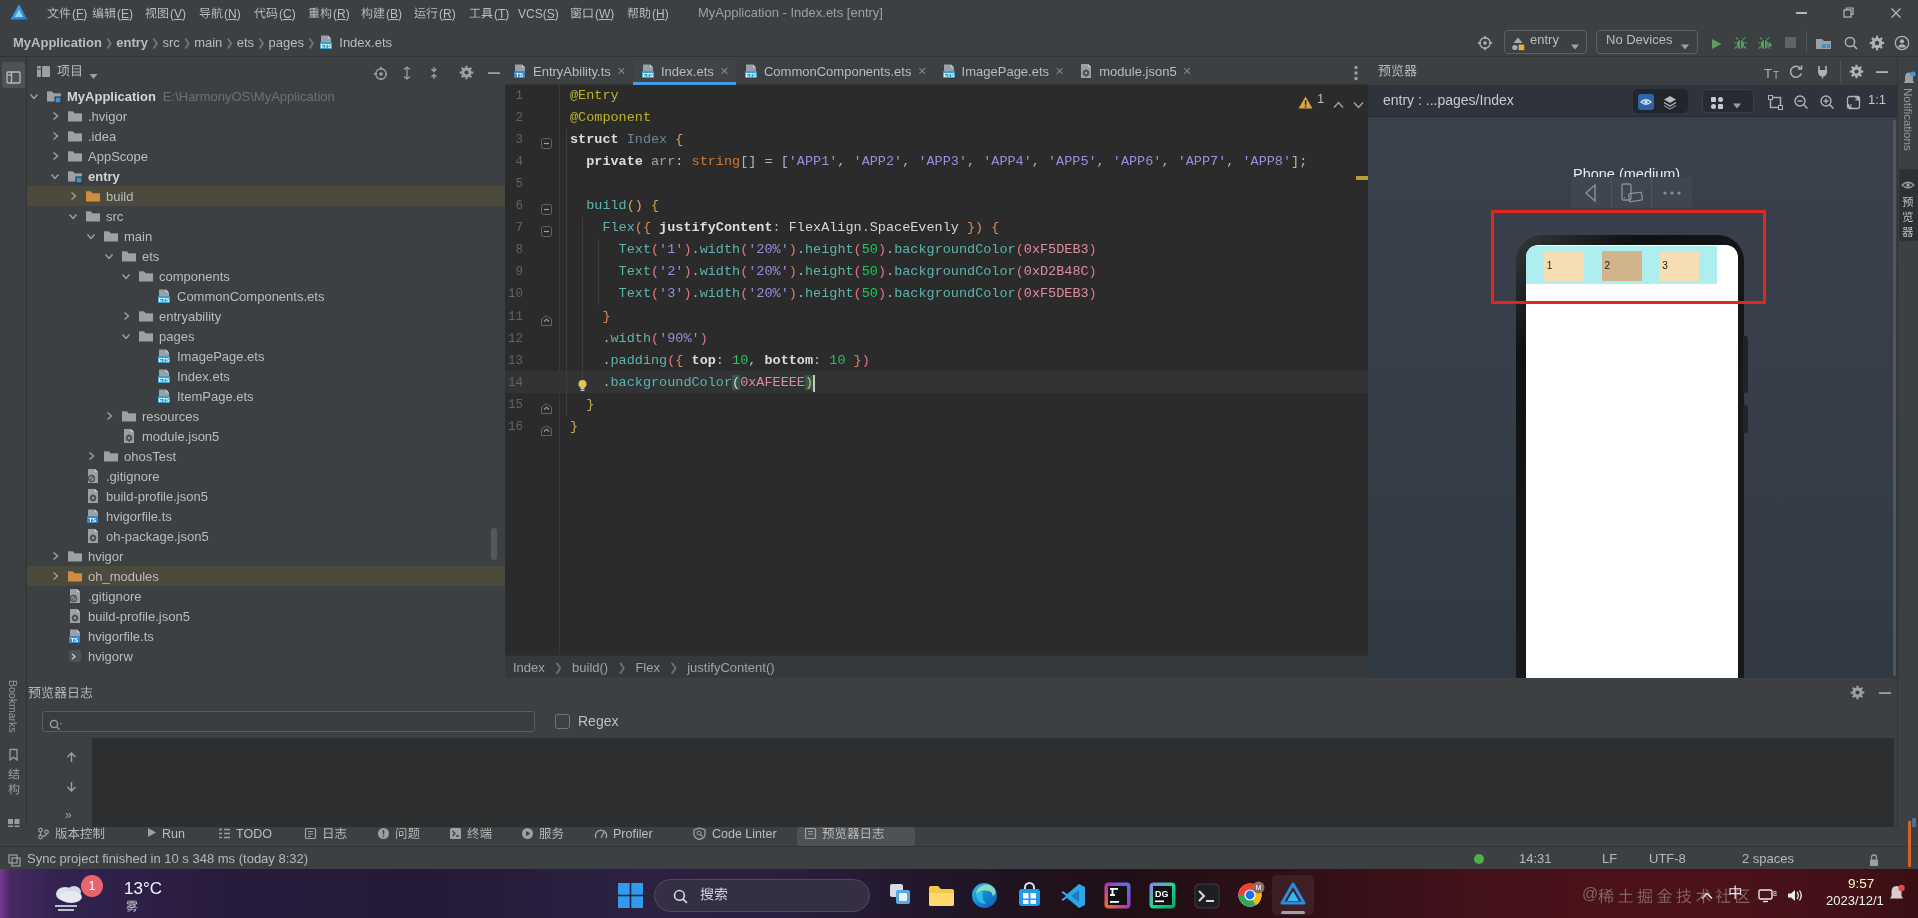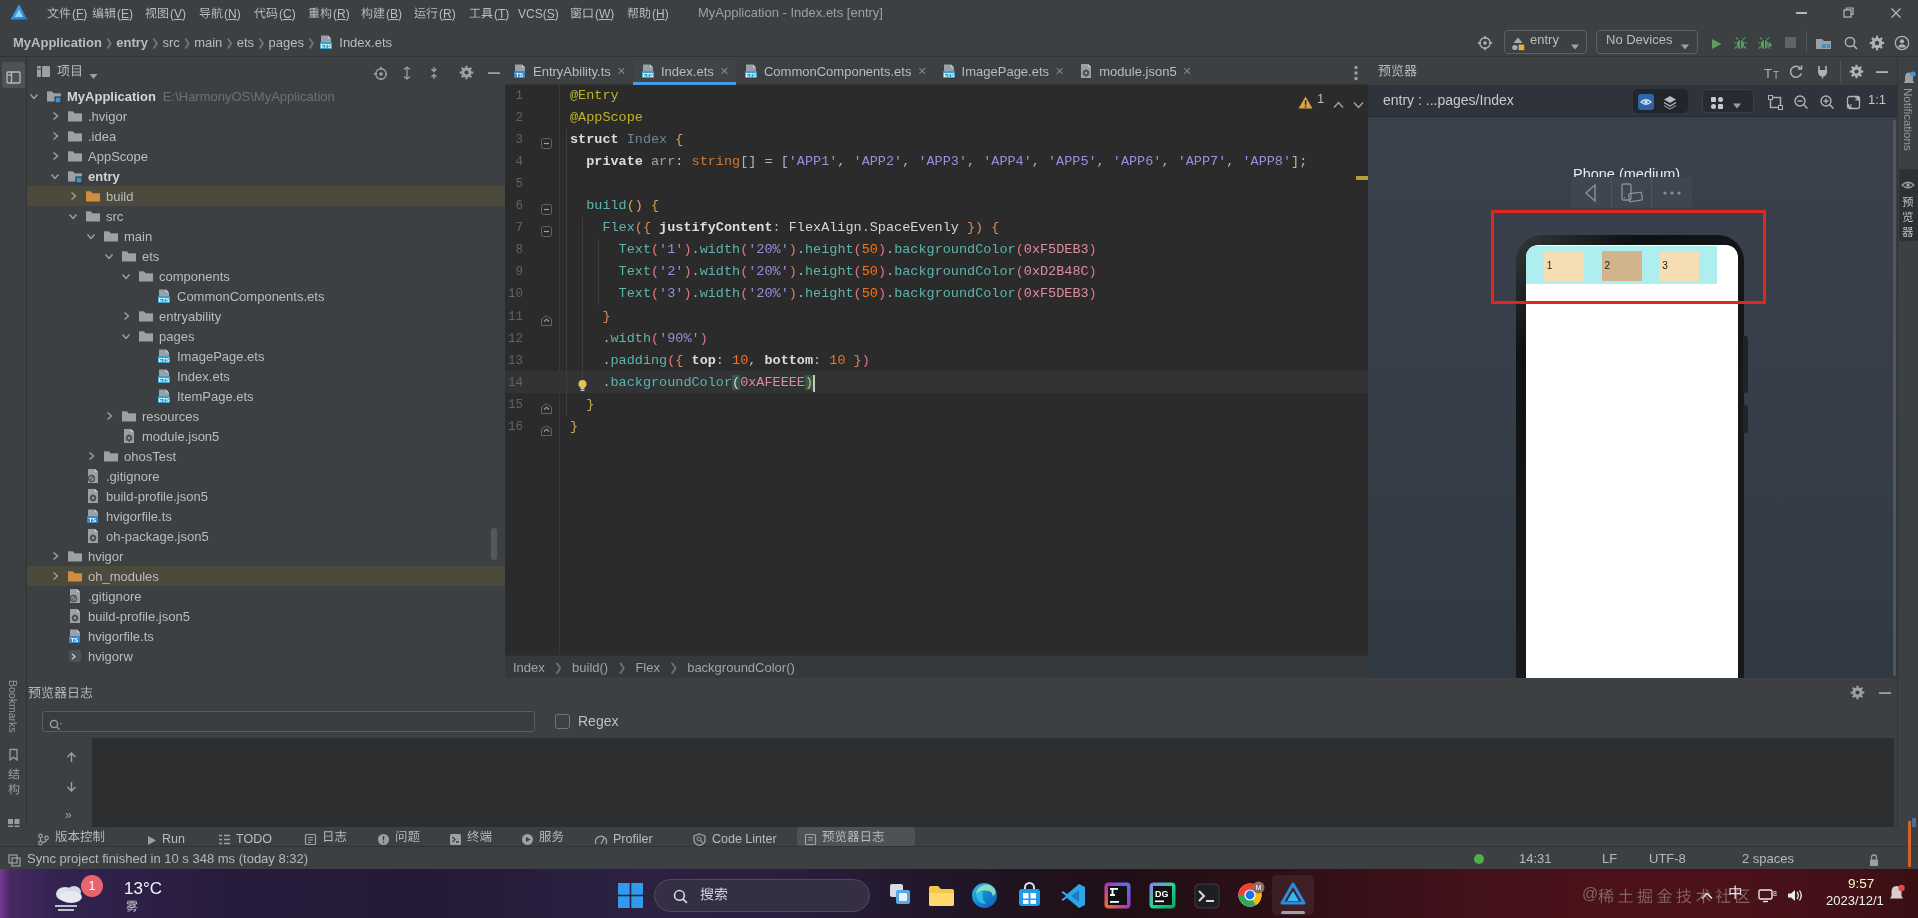--- a/index.html
+++ b/index.html
@@ -23,32 +23,32 @@
 .trow .path{color:#6e7072;margin-left:7px}
 #tabbar{position:absolute;left:505px;top:57px;width:863px;height:28px;background:#3d4043;border-bottom:1px solid #323232;white-space:nowrap}
 .tab{display:inline-flex;align-items:center;height:28px;padding:0 7px;color:#bbb;font-size:13px;position:relative}
 .tab .x{color:#84878a;margin-left:6px;font-size:11px}
 .tab.sel{background:#414447}
 .tab.sel:after{content:"";position:absolute;left:0;right:0;bottom:0;height:3px;background:#4a9be2}
 #editor{position:absolute;left:505px;top:85px;width:863px;height:570px;background:#2b2b2b;overflow:hidden}
 .cline{position:absolute;font-family:"Liberation Mono",monospace;font-size:13.5px;line-height:22.1px;white-space:pre;color:#a9b7c6}
 .lnum{position:absolute;font-family:"Liberation Mono",monospace;font-size:12.5px;color:#606366;width:30px;text-align:right}
 .ann{color:#bbb529}.kw{color:#dcdcdc;font-weight:bold}.typ{color:#6c8793}.idg{color:#9fa5ab}
-.ko{color:#cc7832}.p{color:#a9b7c6}.str{color:#9d8ce0}.fn{color:#5cb5ac}.num{color:#f97316}
+.ko{color:#cc7832}.p{color:#a9b7c6}.str{color:#9d8ce0}.fn{color:#5cb5ac}.num{color:#22c55e}
 .hx{color:#de8c9f}.b1{color:#d1a74d}.b2{color:#dc8a5c}.b3{color:#e17387}
 .prp{color:#dcdcdc;font-weight:bold}.idw{color:#d4d4d4}
 .pb{background:#33584b;color:#d0d0d0}.pb2{background:#33584b;color:#cdc25d}
 #crumbs2{position:absolute;left:505px;top:655px;width:863px;height:23px;background:#36393b;border-top:1px solid #2e3133;color:#9fa3a6;font-size:13px;display:flex;align-items:center;padding-left:8px}
 #prevhdr{position:absolute;left:1368px;top:57px;width:529px;height:28px;background:#3d4043;color:#bbb;font-size:13px}
 #prevsub{position:absolute;left:1368px;top:85px;width:529px;height:32px;background:#2f333b;color:#c8cad0;font-size:14px;border-bottom:1px solid #272b31}
 #canvas{position:absolute;left:1368px;top:117px;width:529px;height:561px;background:linear-gradient(180deg,#3a414c 0%,#373e49 45%,#333b45 80%,#303842 100%);overflow:hidden}
 #logpanel{position:absolute;left:27px;top:678px;width:1870px;height:149px;background:#3d4043}
 #logcontent{position:absolute;left:65px;top:60px;right:3px;bottom:0;background:#2c2e2f}
 #btmbar{position:absolute;left:0;top:827px;width:1918px;height:19px;background:#3d4043;font-size:12.5px;color:#bbb}
-.bitem{display:inline-flex;align-items:flex-end;height:19px;padding:0 7px;margin-right:4px}
+.bitem{display:inline-flex;align-items:flex-start;height:19px;padding:0 7px;margin-right:4px}
 .bitem svg{margin-right:5px}
 #statusbar{position:absolute;left:0;top:846px;width:1918px;height:23px;background:#3d4043;border-top:1px solid #323232;color:#b5b8ba;font-size:13px}
 #taskbar{position:absolute;left:0;top:869px;width:1918px;height:49px;background:linear-gradient(90deg,#7a3a92 0px,#452a62 10px,#322250 60px,#281c3d 220px,#241a36 420px,#2c2142 640px,#2a1f3e 780px,#211729 930px,#200f16 1120px,#2e0f16 1280px,#41111a 1450px,#4b1219 1600px,#4a1119 1750px,#3f1016 1870px,#390f14 1918px)}
 
 </style></head><body>
 <div id="titlebar">
 <span class="abs" style="left:9px;top:3px"><svg width="20" height="20" viewBox="0 0 20 20">
         <defs>
           <linearGradient id="dvg" x1="0" y1="0" x2="1" y2="1">
             <stop offset="0" stop-color="#41b4f2"></stop>
@@ -646,21 +646,21 @@
       </svg></span></div>
 <div id="editor">
     <div class="abs" style="left:54px;top:0;width:1px;height:570px;background:#36393b"></div>
     <div class="abs" style="left:0;top:285.8px;width:863px;height:22.1px;background:#313335"></div>
     <div class="abs" style="left:60.5px;top:44px;width:1px;height:287px;background:#3a3e41"></div>
     <div class="abs" style="left:76.7px;top:132px;width:1px;height:177px;background:#3a3e41"></div>
     <div class="abs" style="left:92.9px;top:154px;width:1px;height:66px;background:#3a3e41"></div>
     <div class="lnum" style="left:-12px;top:-0.5px;line-height:22.1px">1</div>
     <div class="cline" style="left:65.0px;top:-0.5px"><span class="ann">@Entry</span></div>
     <div class="lnum" style="left:-12px;top:21.6px;line-height:22.1px">2</div>
-    <div class="cline" style="left:65.0px;top:21.6px"><span class="ann">@AppScope</span></div>
+    <div class="cline" style="left:65.0px;top:21.6px"><span class="ann">@Component</span></div>
     <div class="lnum" style="left:-12px;top:43.7px;line-height:22.1px">3</div>
     <div class="cline" style="left:65.0px;top:43.7px"><span class="kw">struct</span> <span class="typ">Index</span> <span class="b1">{</span></div>
     <div class="lnum" style="left:-12px;top:65.8px;line-height:22.1px">4</div>
     <div class="cline" style="left:81.2px;top:65.8px"><span class="kw">private</span> <span class="idg">arr</span><span class="p">: </span><span class="ko">string</span><span class="p">[] = [</span><span class="str">'APP1'</span><span class="p">, </span><span class="str">'APP2'</span><span class="p">, </span><span class="str">'APP3'</span><span class="p">, </span><span class="str">'APP4'</span><span class="p">, </span><span class="str">'APP5'</span><span class="p">, </span><span class="str">'APP6'</span><span class="p">, </span><span class="str">'APP7'</span><span class="p">, </span><span class="str">'APP8'</span><span class="p">];</span></div>
     <div class="lnum" style="left:-12px;top:87.9px;line-height:22.1px">5</div>
     <div class="lnum" style="left:-12px;top:110.0px;line-height:22.1px">6</div>
     <div class="cline" style="left:81.2px;top:110.0px"><span class="fn">build</span><span class="b1">()</span> <span class="b1">{</span></div>
     <div class="lnum" style="left:-12px;top:132.1px;line-height:22.1px">7</div>
     <div class="cline" style="left:97.4px;top:132.1px"><span class="fn">Flex</span><span class="b2">({</span> <span class="prp">justifyContent</span><span class="p">: </span><span class="idw">FlexAlign</span><span class="p">.</span><span class="idw">SpaceEvenly</span> <span class="b2">})</span> <span class="b2">{</span></div>
     <div class="lnum" style="left:-12px;top:154.2px;line-height:22.1px">8</div>
@@ -725,21 +725,21 @@
       </svg></span>
 <span class="abs" style="left:851px;top:91px;width:12px;height:4px;background:#b8a039"></span>
   </div>
 <div id="crumbs2">
     <span>Index</span>
     <span style="color:#6a6d6f;margin:0 9px;font-size:11px">❯</span>
     <span>build()</span>
     <span style="color:#6a6d6f;margin:0 9px;font-size:11px">❯</span>
     <span>Flex</span>
     <span style="color:#6a6d6f;margin:0 9px;font-size:11px">❯</span>
-    <span>backgroundColor()</span>
+    <span>justifyContent()</span>
   </div>
 <div id="prevhdr">
 <span class="abs" style="left:10px;top:6px"><svg width="39.0" height="14.9" viewBox="0 0 39.0 14.9">
         <path fill="#bbbbbb" d="M5 1.1V2H0.8V1.1ZM5.5 5.3V6.2H0.5V5.3ZM3.6 11.3Q3.6 11.7 3.5 11.9Q3.4 12.2 3.1 12.3Q2.8 12.4 2.4 12.4Q1.9 12.4 1.3 12.4Q1.2 12.3 1.1 12Q1 11.7 0.9 11.5Q1.4 11.5 1.9 11.5Q2.3 11.5 2.4 11.5Q2.5 11.5 2.6 11.5Q2.6 11.4 2.6 11.3V5.7H3.6ZM4.9 1.1 5.1 1.1 5.7 1.5Q5.4 2 5 2.5Q4.6 3 4.2 3.5Q3.7 4 3.3 4.3Q3.2 4.2 3.1 4Q2.9 3.8 2.8 3.7Q3.1 3.4 3.5 3Q3.9 2.6 4.2 2.2Q4.5 1.7 4.7 1.3V1.1ZM5.3 5.3 5.5 5.3 6.1 5.5Q5.8 6.2 5.5 7Q5.2 7.8 5 8.3L4.2 8.1Q4.4 7.8 4.6 7.3Q4.7 6.9 4.9 6.4Q5.1 5.9 5.2 5.5V5.3ZM1.7 2.9Q2.2 3.2 2.7 3.6Q3.3 4 3.8 4.4Q4.4 4.7 4.7 5L4.1 5.7Q3.8 5.4 3.3 5Q2.8 4.7 2.2 4.3Q1.6 3.9 1.1 3.5ZM12.5 1.1V2H6V1.1ZM10 1.7Q9.8 2.2 9.6 2.8Q9.4 3.4 9.2 3.8L8.4 3.6Q8.5 3.3 8.6 2.9Q8.7 2.6 8.7 2.2Q8.8 1.8 8.9 1.5ZM9.6 7.6Q9.6 8.2 9.5 8.9Q9.4 9.5 9 10.2Q8.6 10.8 7.9 11.4Q7.2 12 5.9 12.4Q5.8 12.3 5.7 12.1Q5.5 11.8 5.3 11.7Q6.5 11.3 7.2 10.8Q7.8 10.3 8.2 9.8Q8.5 9.2 8.6 8.7Q8.7 8.1 8.7 7.6V5H9.6ZM10.1 9.7Q10.5 10 10.9 10.4Q11.4 10.8 11.8 11.1Q12.2 11.5 12.5 11.8L11.8 12.5Q11.6 12.2 11.2 11.8Q10.7 11.4 10.3 11Q9.8 10.6 9.4 10.3ZM12 3.3V9.4H11V4.2H7.4V9.5H6.5V3.3Z M25.1 1.8V2.7H20.5V1.8ZM21.6 0.7Q21.3 1.5 21.1 2.3Q20.8 3 20.4 3.7Q20.1 4.4 19.7 4.9Q19.6 4.8 19.5 4.7Q19.3 4.6 19.1 4.5Q19 4.5 18.9 4.4Q19.5 3.7 19.9 2.6Q20.4 1.6 20.6 0.5ZM22.2 2.9Q22.6 3.2 22.9 3.6Q23.2 4 23.5 4.3Q23.8 4.7 24 5L23.1 5.4Q22.9 5.1 22.7 4.7Q22.4 4.4 22 4Q21.7 3.6 21.4 3.3ZM15.4 1.2V4.9H14.5V1.2ZM18.2 0.6V5.3H17.2V0.6ZM20.8 11.1Q20.8 11.3 21 11.4Q21.1 11.5 21.6 11.5Q21.7 11.5 21.9 11.5Q22.2 11.5 22.6 11.5Q22.9 11.5 23.2 11.5Q23.5 11.5 23.7 11.5Q23.9 11.5 24.1 11.4Q24.2 11.3 24.2 11Q24.3 10.7 24.3 10.1Q24.5 10.2 24.7 10.3Q25 10.4 25.2 10.5Q25.1 11.2 25 11.6Q24.8 12 24.6 12.1Q24.3 12.3 23.8 12.3Q23.7 12.3 23.4 12.3Q23.2 12.3 22.9 12.3Q22.6 12.3 22.3 12.3Q22 12.3 21.8 12.3Q21.5 12.3 21.5 12.3Q20.8 12.3 20.5 12.2Q20.1 12.1 20 11.8Q19.9 11.6 19.9 11.1V9.1H20.8ZM20 8.2Q20 8.6 19.8 9.1Q19.7 9.5 19.4 10Q19.1 10.4 18.5 10.9Q17.9 11.3 16.9 11.7Q16 12.1 14.5 12.5Q14.4 12.4 14.3 12.2Q14.2 12.1 14.1 12Q14 11.8 13.9 11.7Q15.3 11.4 16.2 11.1Q17.1 10.7 17.7 10.4Q18.2 10 18.5 9.6Q18.8 9.2 18.9 8.9Q18.9 8.5 18.9 8.2V7.2H20ZM23.6 5.7V9.8H22.6V6.6H16.5V9.9H15.5V5.7Z M28.6 3.8H30.8V1.9H28.6ZM31.7 1.1V4.6H27.7V1.1ZM34.1 3.8H36.4V1.9H34.1ZM37.4 1.1V4.6H33.2V1.1ZM38.3 6V6.9H26.7V6ZM31.3 11.2V12.1H28.1V11.2ZM36.9 11.2V12.1H33.6V11.2ZM34.1 6.2Q34.6 6.8 35.3 7.2Q36 7.7 36.9 8.1Q37.8 8.5 38.6 8.7Q38.5 8.8 38.4 9Q38.3 9.1 38.2 9.2Q38.1 9.4 38 9.5Q37.1 9.2 36.2 8.8Q35.3 8.3 34.6 7.8Q33.8 7.2 33.3 6.5ZM31.7 8.5V12.4H30.7V9.3H28.6V12.5H27.7V8.5ZM37.4 8.5V12.4H36.4V9.3H34.1V12.5H33.2V8.5ZM32.6 4.7Q32.2 5.7 31.4 6.6Q30.6 7.5 29.5 8.3Q28.4 9 26.9 9.6Q26.9 9.5 26.8 9.4Q26.7 9.2 26.6 9.1Q26.5 9 26.4 8.9Q27.8 8.4 28.9 7.6Q29.9 6.9 30.6 6.1Q31.3 5.3 31.7 4.5ZM34.5 4.6Q35 4.8 35.5 5.1Q36.1 5.3 36.4 5.6L35.9 6.2Q35.6 5.9 35 5.6Q34.5 5.3 34 5.1Z"></path>
       </svg></span>
 <span class="abs" style="left:396px;top:7px"><svg width="18" height="14" viewBox="0 0 18 14">
         <text x="0" y="12" font-size="13" fill="#afb1b3" font-family="Liberation Sans">T</text>
         <text x="9" y="13" font-size="10" fill="#afb1b3" font-family="Liberation Sans">T</text>
       </svg></span>
 <span class="abs" style="left:420px;top:6px"><svg width="15" height="15" viewBox="0 0 15 15">

